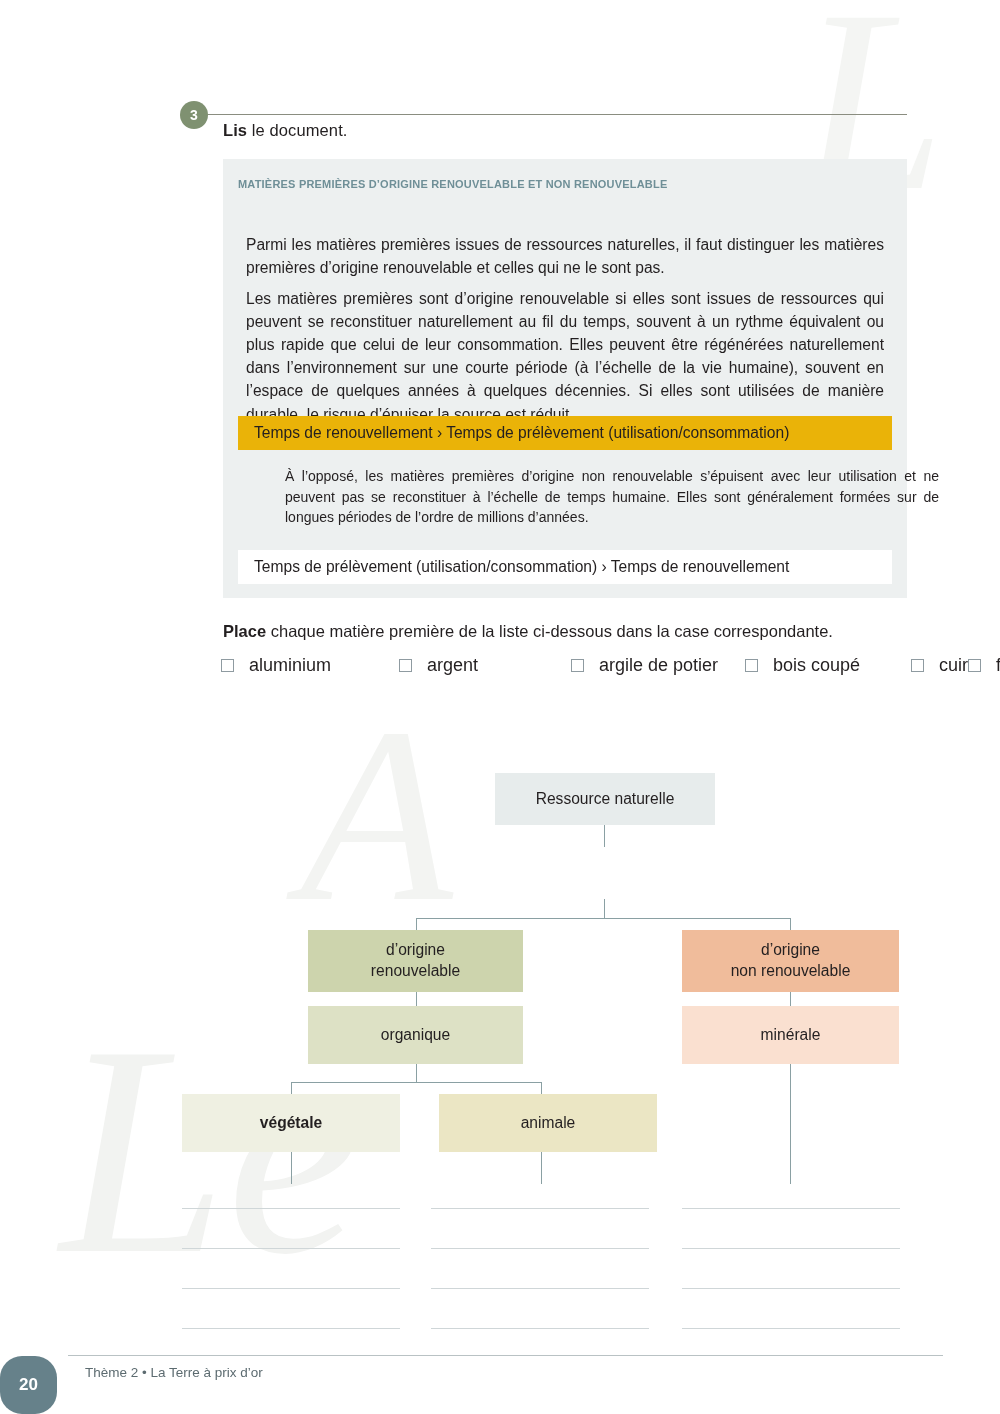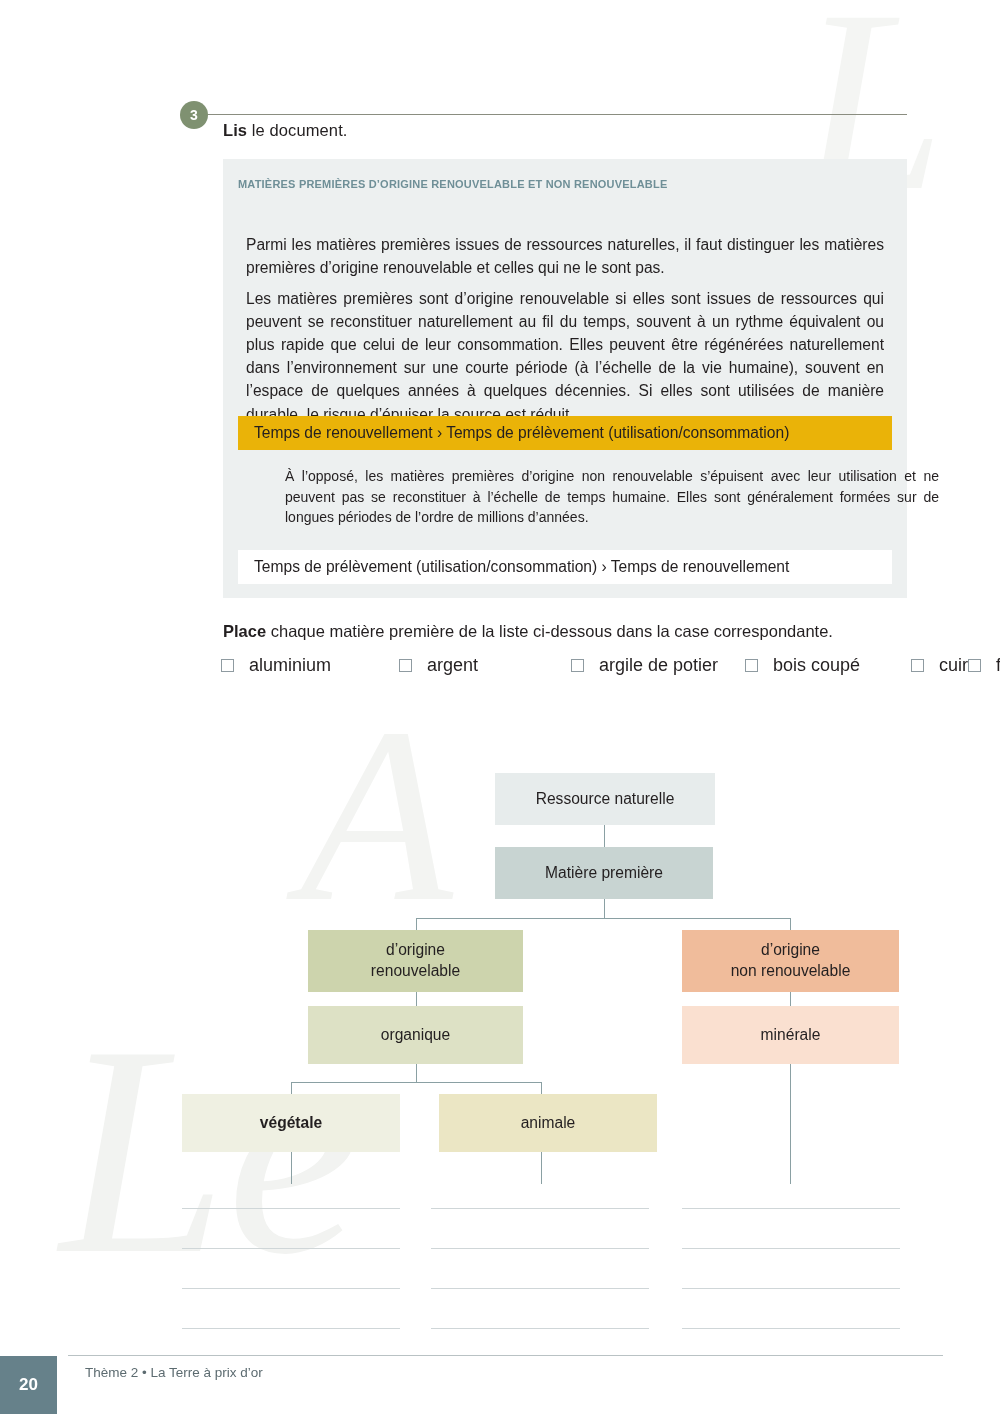--- a/index.html
+++ b/index.html
@@ -243,20 +243,21 @@
     top: 1356px;
     width: 57px;
     height: 58px;
     background: #66818a;
     color: #ffffff;
     display: flex;
     align-items: center;
     justify-content: center;
     font-size: 17px;
     font-weight: bold;
+    border-radius: 22px;
   }
   .footer-text {
     position: absolute;
     left: 85px;
     top: 1365px;
     font-size: 13.5px;
     color: #5c6b70;
   }
 </style>
 </head>
@@ -307,21 +308,20 @@
         <span>cuir</span>
       </div>
       <div class="cb-item">
         <span class="cb-box"></span>
         <span>fer</span>
       </div>
     </div>
 
   <div class="diagram" id="diagram">
       <div class="node" style="left: 495px; top: 773px; width: 220px; height: 52px; background: rgb(231, 236, 236);">Ressource naturelle</div>
-      <div class="node" style="left: 495px; top: 847px; width: 218px; height: 52px; background: rgb(200, 212, 210);">Matière première</div>
       <div class="node" style="left: 308px; top: 930px; width: 215px; height: 62px; background: rgb(205, 212, 173);">d’origine<br>renouvelable</div>
       <div class="node" style="left: 308px; top: 1006px; width: 215px; height: 58px; background: rgb(221, 225, 197);">organique</div>
       <div class="node" style="left: 682px; top: 930px; width: 217px; height: 62px; background: rgb(240, 188, 155);">d’origine<br>non renouvelable</div>
       <div class="node" style="left: 682px; top: 1006px; width: 217px; height: 58px; background: rgb(250, 224, 208);">minérale</div>
       <div class="node" style="left: 182px; top: 1094px; width: 218px; height: 58px; background: rgb(239, 240, 226); font-weight: bold;">végétale</div>
       <div class="node" style="left: 431px; top: 1094px; width: 218px; height: 58px; background: rgb(235, 230, 196); margin-left: 8px;">animale</div>
       <div class="conn conn-v" style="left: 604px; top: 825px; height: 22px; background: rgb(138, 160, 163);"></div>
       <div class="conn conn-v" style="left: 604px; top: 899px; height: 19px; background: rgb(138, 160, 163);"></div>
       <div class="conn conn-h" style="left: 416px; top: 918px; width: 374px; background: rgb(138, 160, 163);"></div>
       <div class="conn conn-v" style="left: 416px; top: 918px; height: 12px; background: rgb(138, 160, 163);"></div>

